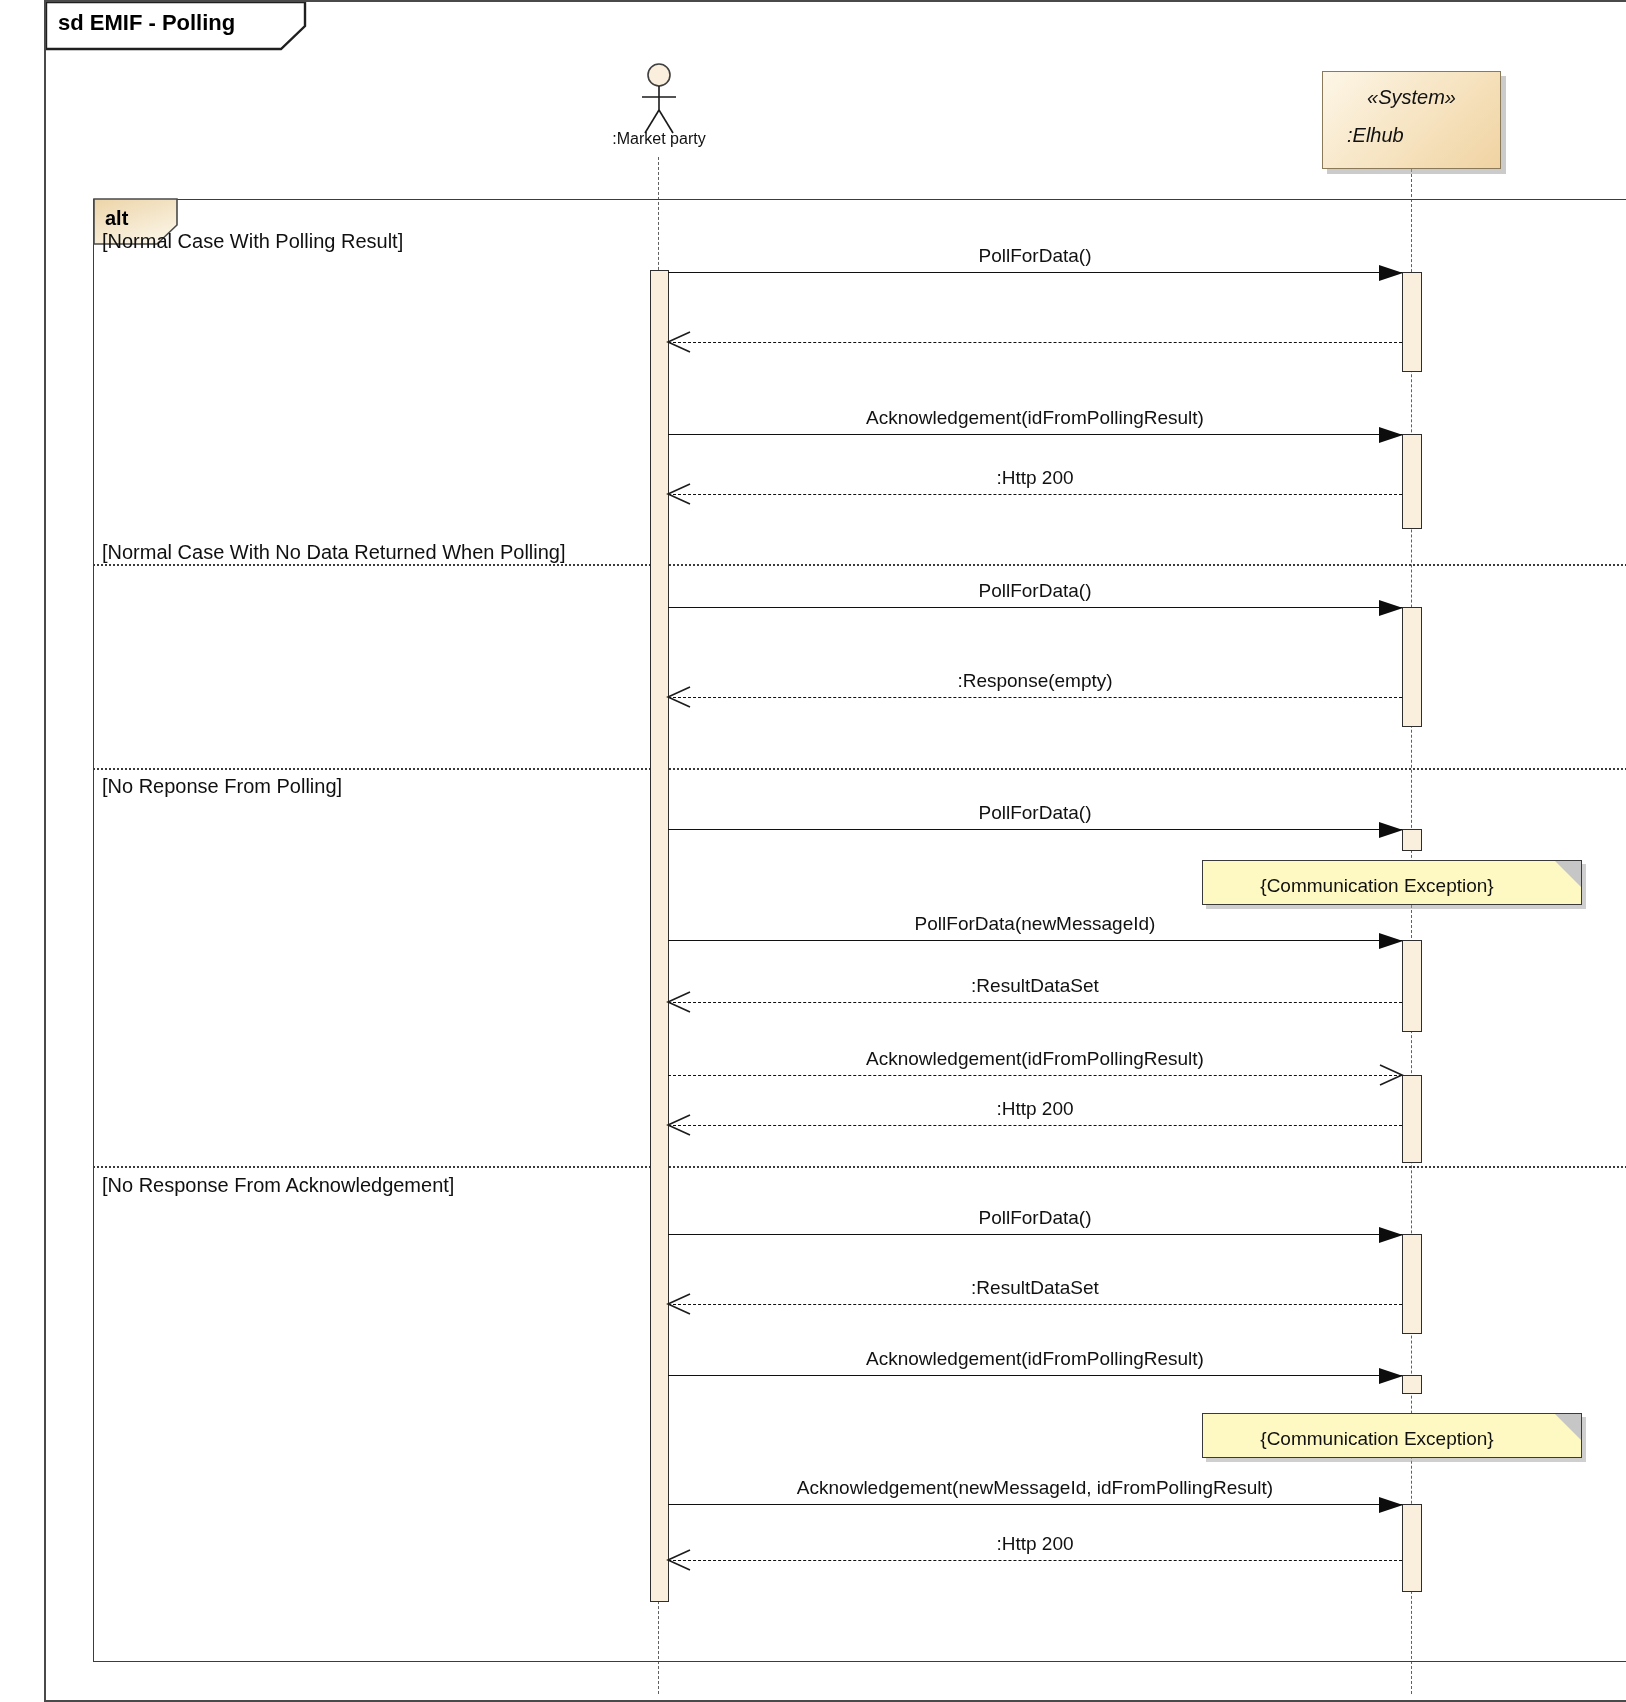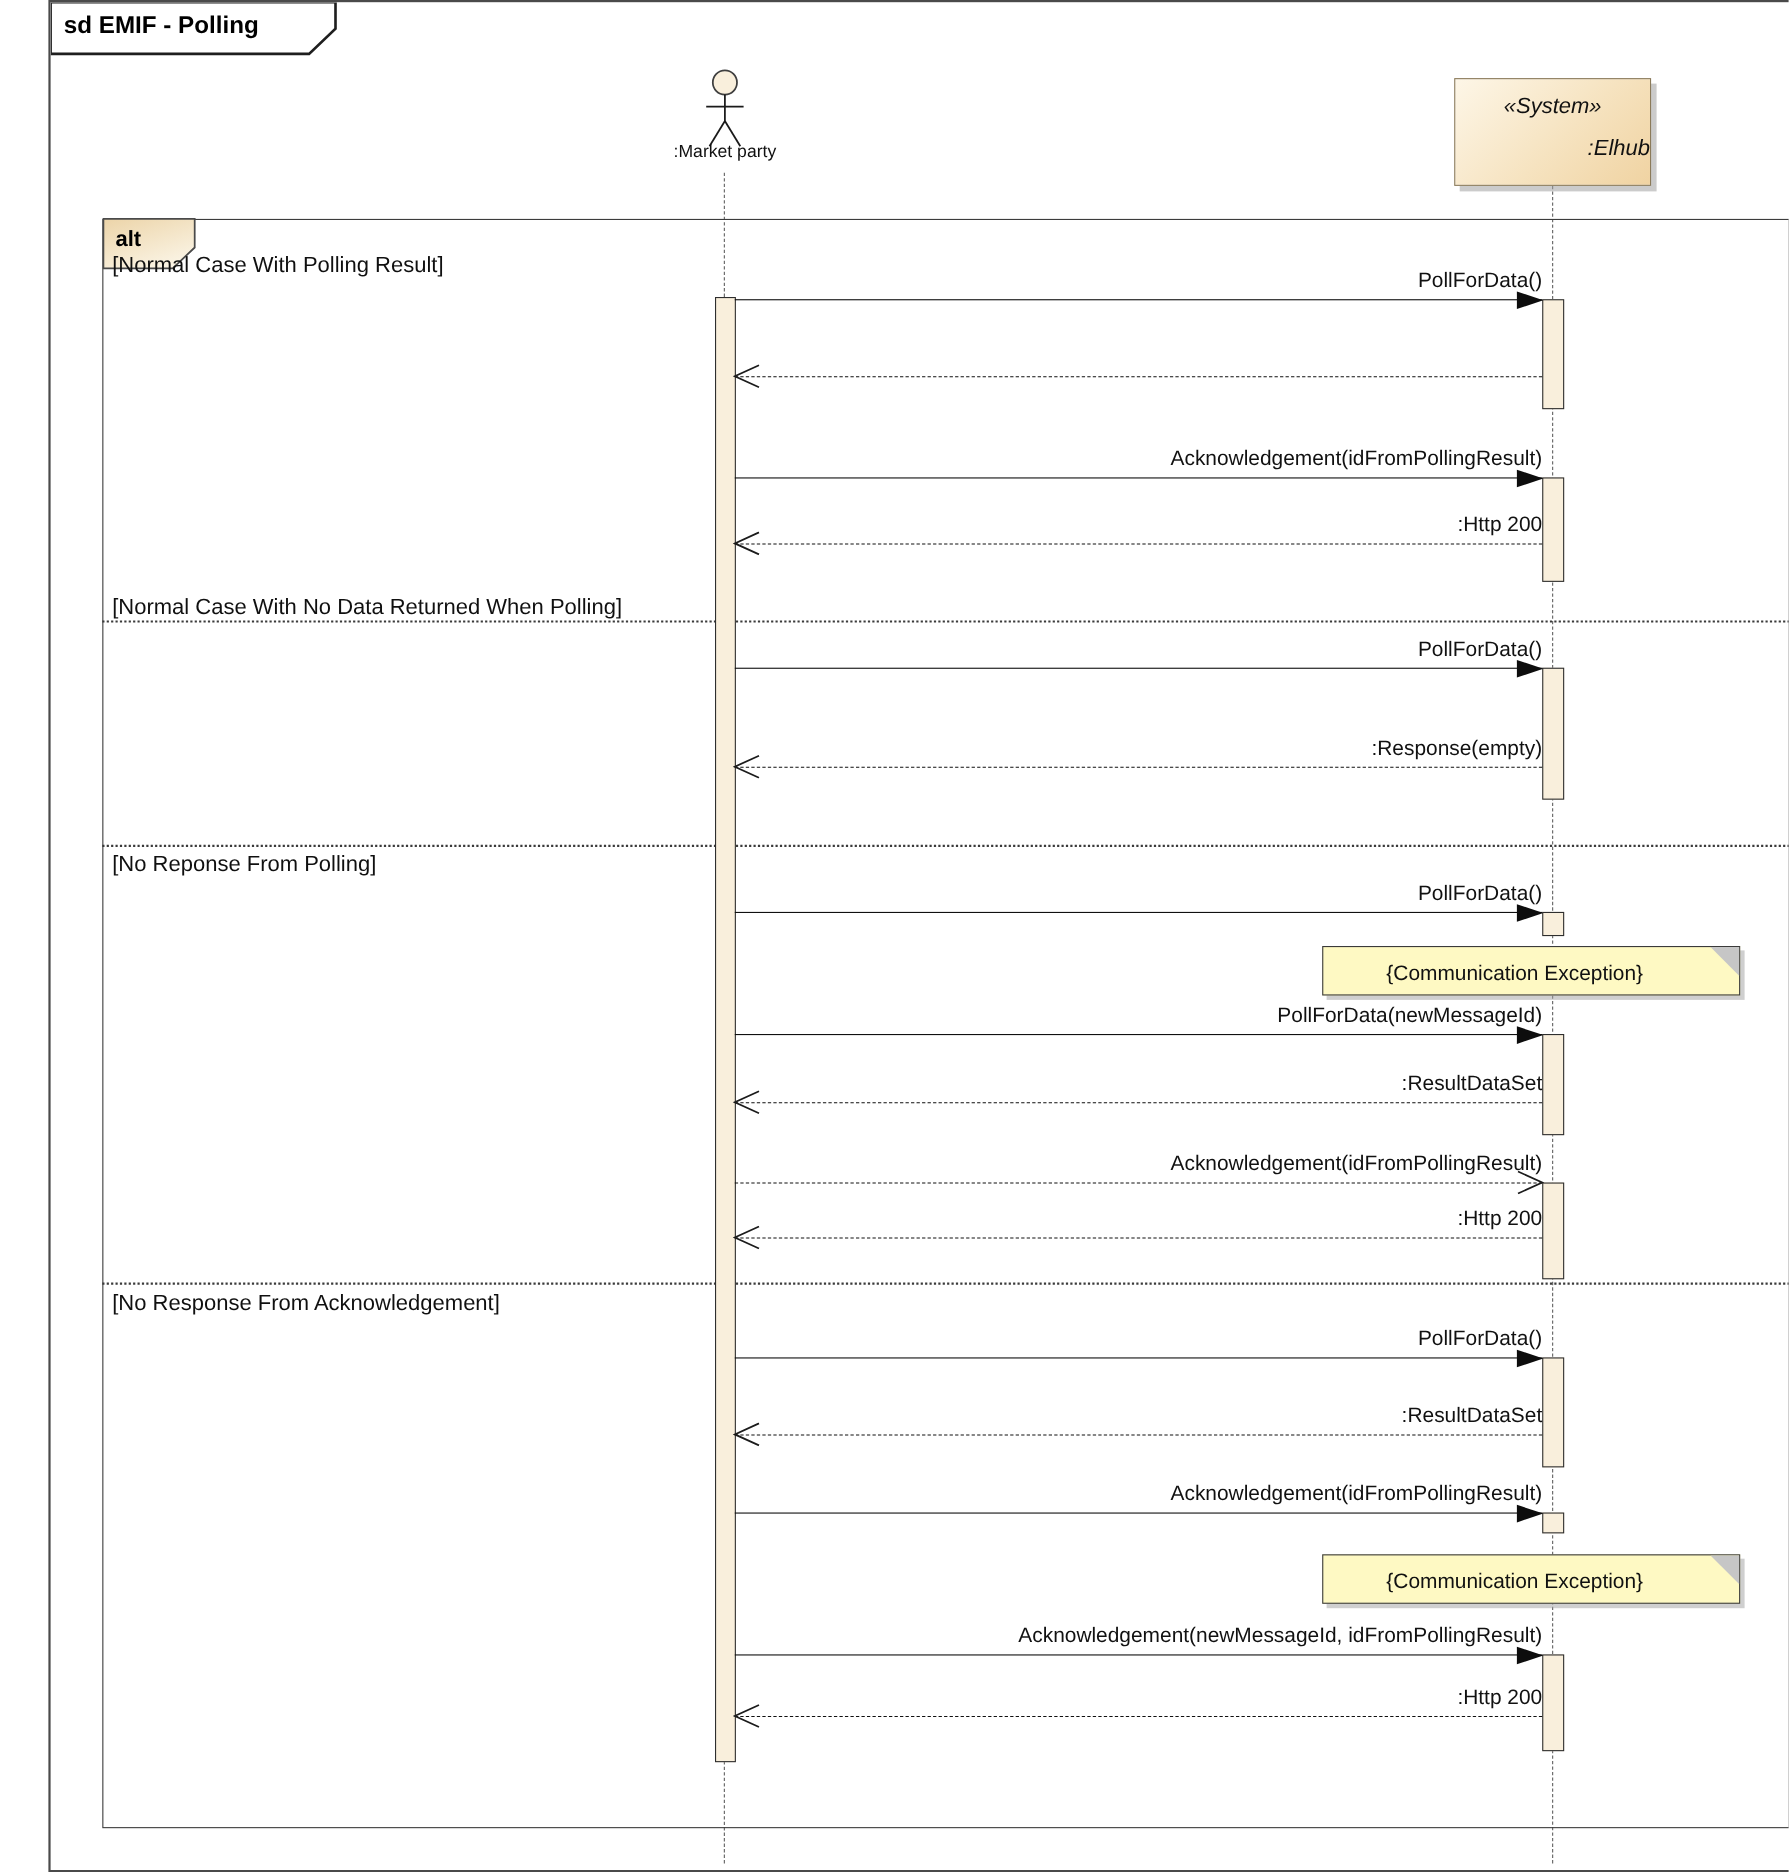--- a/index.html
+++ b/index.html
@@ -16,34 +16,34 @@
   
   .actor-wrap{position:absolute;left:576px;top:58px;width:74px;height:76px;}
   .actor-label{position:absolute;left:528px;top:128px;width:170px;text-align:center;font-size:16px;}
   .system-box{
     position:absolute;left:1276px;top:69px;width:179px;height:98px;box-sizing:border-box;
     border:1px solid #8a7a5a;background:linear-gradient(135deg,#fdf6e7 0%,#f6e3c0 55%,#f0d3a2 100%);
     box-shadow:5px 5px 0 rgba(160,160,160,.55);
     font-style:italic;
   }
   .system-stereotype{position:absolute;left:0;right:0;top:14px;text-align:center;font-size:20px;}
-  .system-name{position:absolute;left:0;right:0;top:52px;text-align:right;font-size:20px;}
+  .system-name{position:absolute;left:0;right:0;top:52px;text-align:left;font-size:20px;padding-left:24px;}
   
   .frame{position:absolute;left:47px;top:197px;width:1534px;height:1463px;border:1.6px solid #3c3c3c;box-sizing:border-box;}
   .frame-label{position:absolute;left:47px;top:196px;width:86px;height:48px;}
   .frame-label-text{position:absolute;left:59px;top:205px;font-size:20px;font-weight:bold;color:#000;}
   .divider{position:absolute;left:47px;width:1534px;border-top:2px dotted #3b3b3b;}
   .guard{position:absolute;left:56px;font-size:20px;color:#101010;white-space:nowrap;}
   
   .act{position:absolute;background:#f9efdc;border:1px solid #2e2e2e;box-sizing:border-box;}
   .act.mp{left:604px;width:19px;}
   .act.eh{left:1356px;width:20px;}
   
   .msg{position:absolute;left:622px;width:734px;height:30px;}
-  .msg-label{position:absolute;left:0;right:0;top:0;height:26px;line-height:26px;text-align:right;font-size:19px;white-space:nowrap;}
+  .msg-label{position:absolute;left:0;right:0;top:0;height:26px;line-height:26px;text-align:center;font-size:19px;white-space:nowrap;}
   .msg-line{position:absolute;left:0;right:0;top:29px;height:0;}
   .solid .msg-line{border-top:1.7px solid #101010;}
   .dashed .msg-line{border-top:1.7px dashed #101010;}
   .head-filled{position:absolute;right:-1px;top:21.5px;width:0;height:0;
     border-top:8px solid transparent;border-bottom:8px solid transparent;border-left:24px solid #0d0d0d;}
   .chev{position:absolute;top:18px;}
   .chev.left{left:-2px;}
   .chev.right{right:-2px;}
   
   .note{position:absolute;left:1156px;width:380px;height:45px;background:#fef9c3;border:1px solid #3a3a3a;

